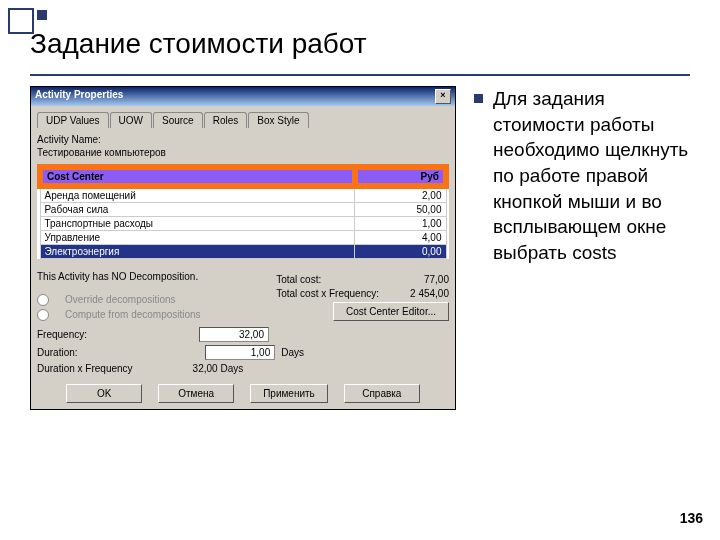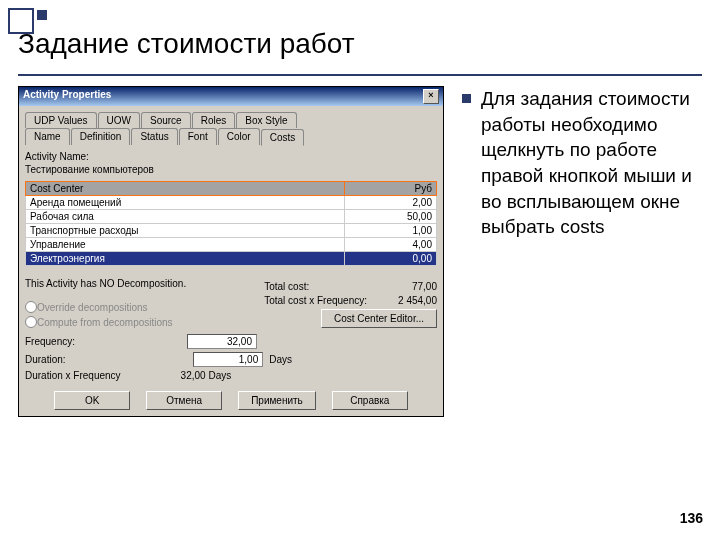--- a/index.html
+++ b/index.html
@@ -1,36 +1,36 @@
 <!DOCTYPE html>
 <html><head>
 <meta charset="utf-8">
 <style>
 body{margin:0;font-family:Arial,sans-serif;background:#fff;width:720px;height:540px;position:relative}
-.slide{padding:20px 18px}
+.slide{padding:20px 30px}
 .title{font-size:28px;margin:8px 0 14px}
 .cols{display:flex;gap:18px}
 .win{width:424px;border:1px solid #000;background:#d4d0c8;font-family:Tahoma,sans-serif;font-size:10px}
 .tbar{background:linear-gradient(#08246b,#a6caf0);color:#fff;padding:2px 4px;display:flex;justify-content:space-between;font-weight:bold}
 .tbar .x{background:#d4d0c8;color:#000;width:14px;height:13px;text-align:center;border:1px solid #fff;border-right-color:#555;border-bottom-color:#555;font-size:9px;line-height:11px}
 .body{padding:6px}
 .tabs{margin-bottom:4px}
 .tabrow{display:flex}
 .tab{border:1px solid #888;border-bottom:none;background:#d4d0c8;padding:2px 8px;margin-right:1px;font-size:10px;border-top-left-radius:3px;border-top-right-radius:3px}
 .tab.act{background:#d4d0c8;position:relative;top:1px;border-bottom:1px solid #d4d0c8}
 .lbl{margin:6px 0 2px}
 .tbl{border:1px solid #888;background:#fff;width:100%;border-collapse:collapse}
-.tbl th{background:#a3a3a3;border:1px solid #f97316;font-weight:normal;text-align:left;padding:1px 4px;font-size:10px}
+.tbl th{background:#8b5cf6;border:6px solid #f97316;font-weight:bold;text-align:left;padding:1px 4px;font-size:10px}
 .tbl th:last-child{text-align:right}
 .tbl td{border:1px solid #ccc;padding:1px 4px;font-size:10px}
 .tbl td:last-child{text-align:right}
 .tbl tr.sel td{background:#223388;color:#fff}
 .gap{height:12px;background:#d4d0c8}
 .row{display:flex;justify-content:space-between;margin:3px 0;align-items:center}
-.radio{display:flex;align-items:center;gap:0;color:#888}
+.radio{display:flex;gap:16px;color:#888}
 .radio .c{width:10px;height:10px;border:1px solid #888;border-radius:50%;background:#fff}
 .inp{background:#fff;border:1px solid #888;border-top-color:#555;border-left-color:#555;padding:1px 4px;text-align:right;width:60px;display:inline-block}
 .btn{background:#d4d0c8;border:1px solid #fff;border-right-color:#555;border-bottom-color:#555;padding:3px 12px;font-size:10px;text-align:center}
 .btns{display:flex;gap:16px;justify-content:center;margin-top:10px}
 .side{flex:1}
 .bul{display:flex;gap:10px}
 .sq{width:9px;height:9px;background:#2a3b6b;margin-top:8px;flex-shrink:0}
 .txt{font-size:19px;line-height:1.35}
 .pg{position:absolute;bottom:14px;right:17px;font-size:14px;font-weight:bold}
 .deco{position:absolute;top:0;left:0;display:flex;gap:3px;padding:8px}
@@ -58,28 +58,20 @@
   <span class="x">×</span>
  </div>
  <div class="body">
   <div class="tabs">
    <div class="tabrow">
     <div class="tab">UDP Values</div>
     <div class="tab">UOW</div>
     <div class="tab">Source</div>
     <div class="tab">Roles</div>
     <div class="tab">Box Style</div>
-   </div>
-   <div class="tabrow">
-    <div class="tab">Name</div>
-    <div class="tab">Definition</div>
-    <div class="tab">Status</div>
-    <div class="tab">Font</div>
-    <div class="tab">Color</div>
-    <div class="tab act">Costs</div>
    </div>
   </div>
   <div class="lbl">Activity Name:</div>
   <div>Тестирование компьютеров</div>
   <table class="tbl" style="margin-top:6px">
    <tbody>
               <tr>
                 <th>Cost Center</th>
                 <th>Руб</th>
               </tr>

